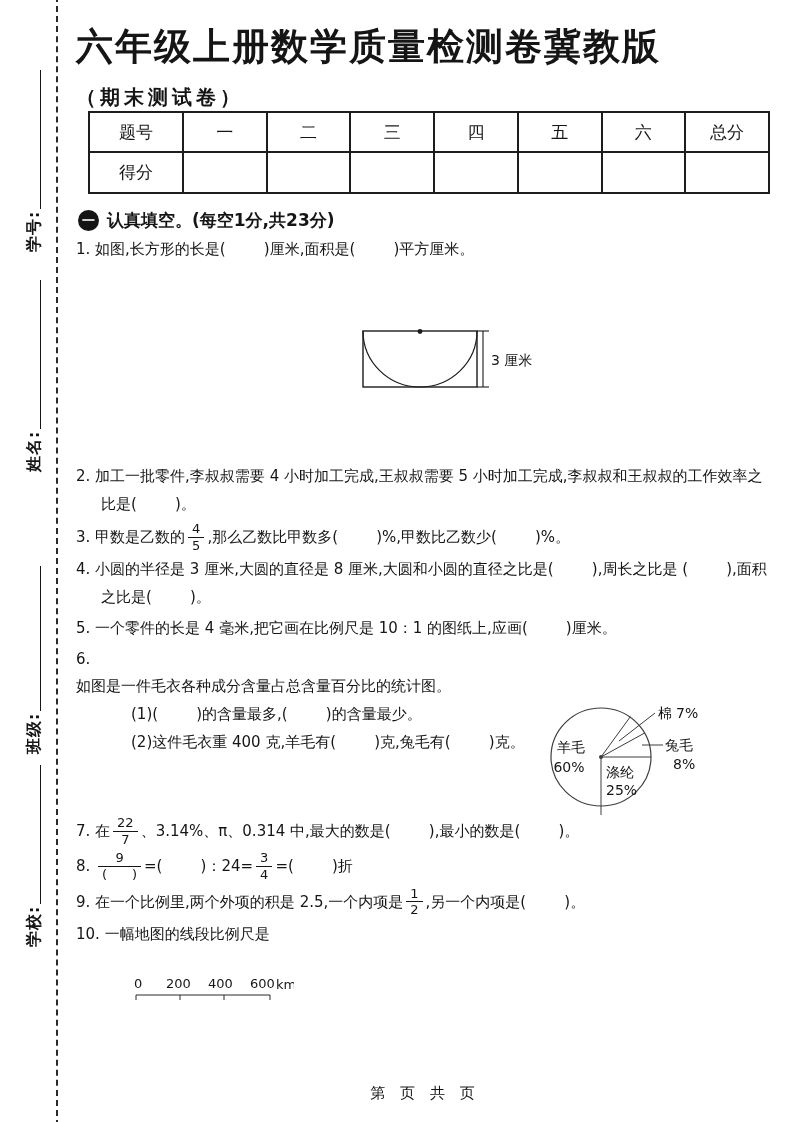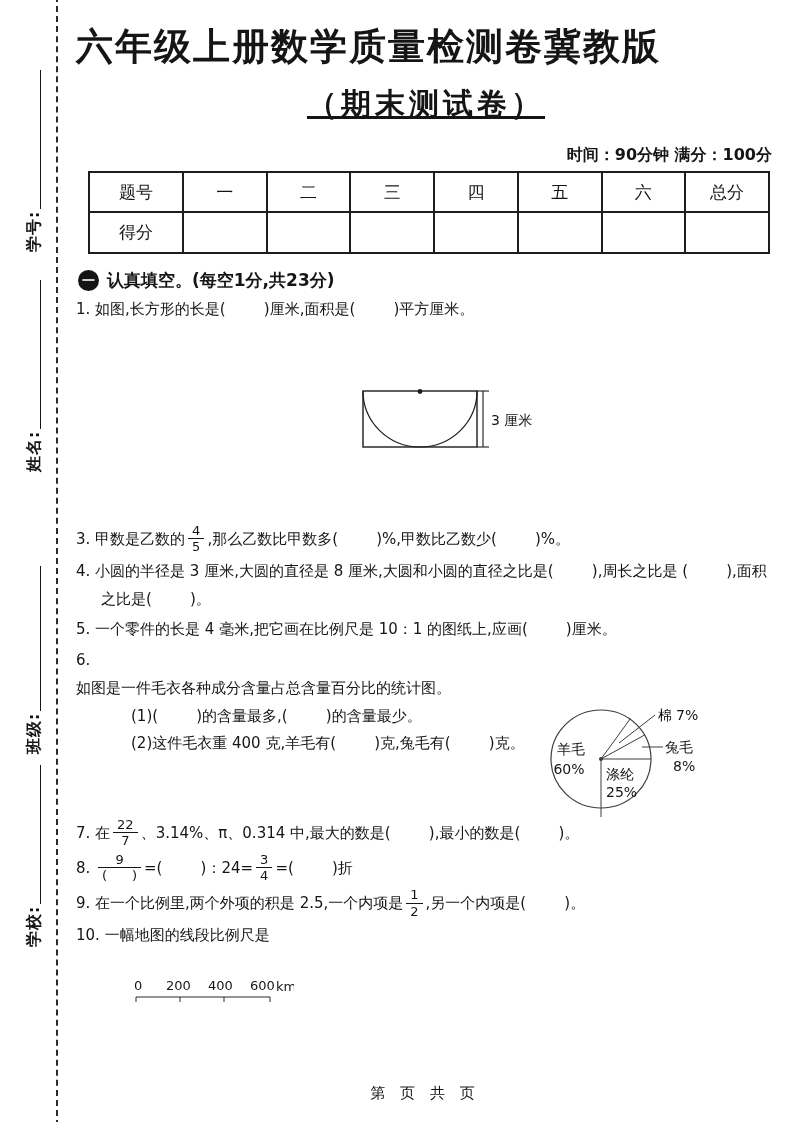--- a/index.html
+++ b/index.html
@@ -13,22 +13,22 @@
   .seal-line { position:absolute; left:56px; top:-4px; height:1130px; width:0;
     border-left:2px dashed #2a2a2a; }
   .seal-field { position:absolute; left:22px; transform-origin:0 0; transform:rotate(-90deg);
     display:flex; align-items:flex-end; font-size:16px; font-weight:bold; height:22px; }
   .seal-field .lbl { white-space:nowrap; letter-spacing:1px; line-height:20px; }
   .seal-field .wline { flex:1; border-bottom:1.6px solid #151515; margin:0 0 3px 2px; }
   
   .content { position:absolute; left:76px; top:0; width:700px; }
   .title { font-size:37px; font-weight:bold; text-align:left; letter-spacing:2px;
     margin:24px 0 0 0; line-height:1.25; }
-  .subtitle { font-size:30px; font-weight:bold; text-align:center; letter-spacing:4px;
-    margin:14px 0 0 0;text-decoration:underline; }
+  .subtitle { font-size:20px; font-weight:bold; letter-spacing:4px;
+    margin:14px 0 0 0; }
   .meta { text-align:right; font-weight:bold; font-size:16px; margin:20px 4px 5px 0; }
   table.score { border-collapse:collapse; width:682px; margin-left:12px; font-size:17px;
     table-layout:fixed; }
   table.score td { border:2px solid #1d1d1d; text-align:center; padding:0; }
   table.score tr.hrow td { height:40px; }
   table.score tr.srow td { height:41px; }
   table.score td.c0 { width:94px; }
   .sec-head { display:flex; align-items:center; gap:8px; margin:15px 0 4px 2px;
     font-size:17px; font-weight:bold; }
   .sec-circle { width:21px; height:21px; border-radius:50%; background:#141414; color:#fff;
@@ -72,21 +72,20 @@
     <div class="seal-field" style="top: 947px; width: 182px;">
       <span class="lbl">学校:</span>
       <span class="wline"></span>
     </div>
   </div>
 
 <div class="content">
 
   <div class="title">六年级上册数学质量检测卷冀教版</div>
   <div class="subtitle">（期末测试卷）</div>
-  <div class="meta">时间：90分钟  满分：100分</div>
 
   <table class="score">
     <tbody>
         <tr class="hrow">
       <td class="c0">题号</td>
     <td>一</td>
           <td>二</td>
           <td>三</td>
           <td>四</td>
           <td>五</td>
@@ -118,20 +117,21 @@
       <rect x="1" y="3" width="114" height="56" fill="none" stroke="#1c1c1c" stroke-width="1.4"></rect>
       <path d="M 1,3 A 57,56 0 0 0 115,3" fill="none" stroke="#1c1c1c" stroke-width="1.2"></path>
       <circle cx="58" cy="3.5" r="2.4" fill="#1c1c1c"></circle>
       <line x1="121" y1="3" x2="121" y2="59" stroke="#1c1c1c" stroke-width="1.1"></line>
       <line x1="115" y1="3" x2="127" y2="3" stroke="#1c1c1c" stroke-width="1.1"></line>
       <line x1="115" y1="59" x2="127" y2="59" stroke="#1c1c1c" stroke-width="1.1"></line>
       <text x="129" y="37" font-size="14" fill="#151515">3 厘米</text>
     </svg>
   </div>
 </div>
+      <div class="q"><span class="qnum">2. </span><span>加工一批零件,李叔叔需要 4 小时加工完成,王叔叔需要 5 小时加工完成,李叔叔和王叔叔的工作效率之比是(        )。</span></div>
       <div class="q"><span class="qnum">3. </span><span>甲数是乙数的</span><span class="frac"><span class="fn">4</span><span class="fd">5</span></span><span>,那么乙数比甲数多(        )%,甲数比乙数少(        )%。</span></div>
       <div class="q"><span class="qnum">4. </span><span>小圆的半径是 3 厘米,大圆的直径是 8 厘米,大圆和小圆的直径之比是(        ),周长之比是 (        ),面积之比是(        )。</span></div>
       <div class="q"><span class="qnum">5. </span><span>一个零件的长是 4 毫米,把它画在比例尺是 10：1 的图纸上,应画(        )厘米。</span></div>
       <div class="q"><span class="qnum">6. </span><span class="q6-text"><span>如图是一件毛衣各种成分含量占总含量百分比的统计图。</span></span><div class="sub">(1)(        )的含量最多,(        )的含量最少。</div><div class="sub">(2)这件毛衣重 400 克,羊毛有(        )克,兔毛有(        )克。</div>
   <div class="pie">
     <svg width="207" height="137" viewBox="0 0 207 137">
       <ellipse cx="62" cy="68" rx="50" ry="49" fill="none" stroke="#3d3d3d" stroke-width="1.2"></ellipse>
       <line x1="62" y1="68" x2="91.4" y2="27.6" stroke="#3d3d3d" stroke-width="1"></line>
       <line x1="62" y1="68" x2="105.8" y2="43.9" stroke="#3d3d3d" stroke-width="1"></line>
       <line x1="62" y1="68" x2="112" y2="68" stroke="#3d3d3d" stroke-width="1"></line>

